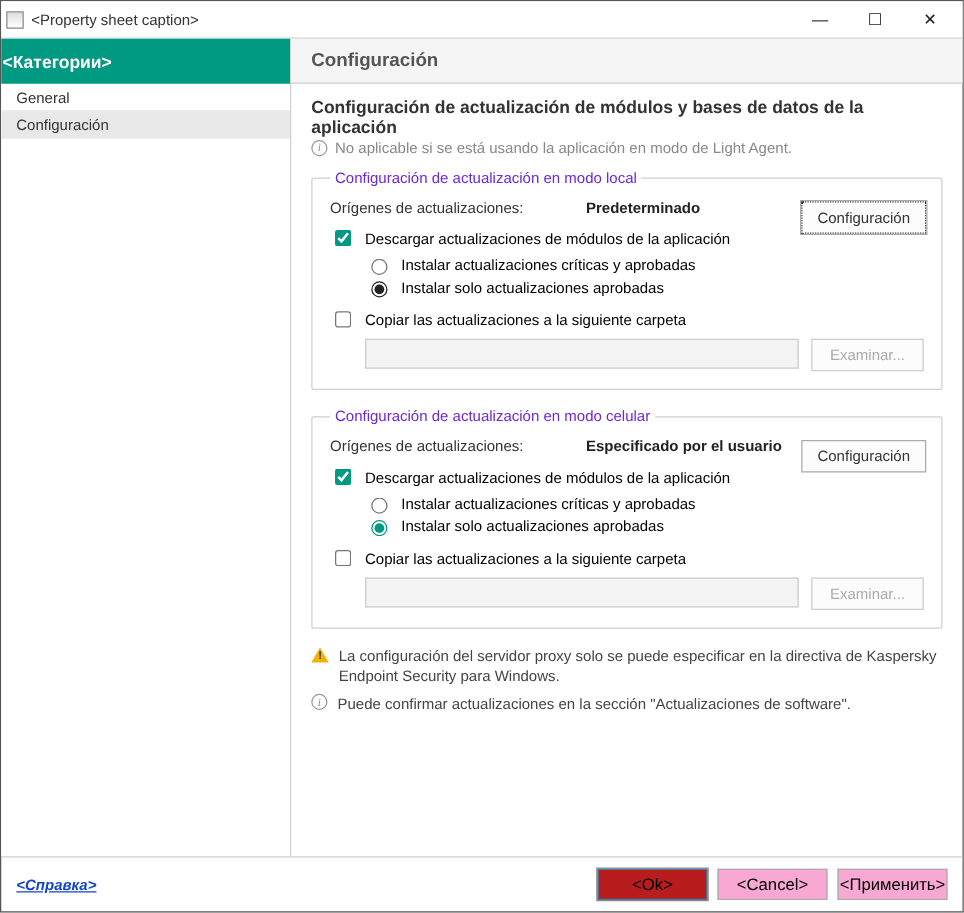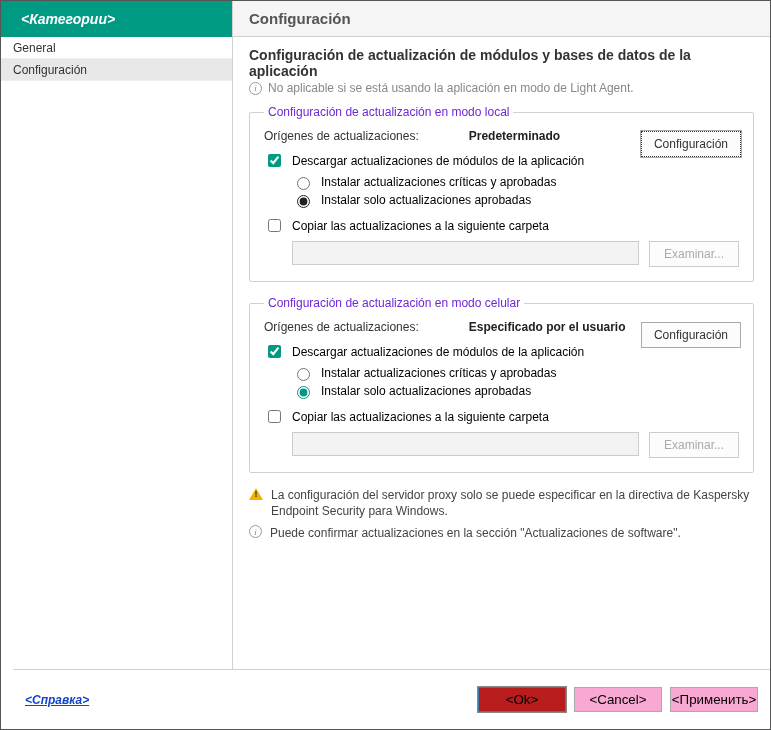--- a/index.html
+++ b/index.html
@@ -4,21 +4,21 @@
 <style>
   * { box-sizing: border-box; }
   body { margin: 0; font-family: "Segoe UI", Arial, sans-serif; font-size: 12px; background: #444; }
   .window { width: 771px; height: 730px; background: #fff; border: 1px solid #555; margin: 0; position: relative; display: flex; flex-direction: column; }
   .titlebar { height: 30px; background: #fff; border-bottom: 1px solid #d0d0d0; display: flex; align-items: center; padding: 0 4px; color: #333; }
   .titlebar-icon { width: 14px; height: 14px; border: 1px solid #888; margin-right: 6px; background: linear-gradient(#ddd,#fff); }
   .titlebar-text { flex: 1; font-size: 12px; }
   .winbtn { width: 44px; height: 28px; display: flex; align-items: center; justify-content: center; color: #222; font-size: 13px; font-family: sans-serif; }
   .body { flex: 1; display: flex; min-height: 0; }
   .sidebar { width: 232px; background: #fff; border-right: 1px solid #d0d0d0; display: flex; flex-direction: column; }
-  .sidebar-header { height: 36px; background: #009982; color: #fff; font-weight: bold; font-style: italic; font-size: 14px; display: flex; align-items: center; padding: 0 20px; }
+  .sidebar-header { height: 36px; background: #009982; color: #fff; font-weight: bold; font-size: 14px; display: flex; align-items: center; padding: 0 1px; }
   .sidebar-item { height: 22px; display: flex; align-items: center; padding: 0 12px; color: #333; border-bottom: 1px solid #eee; }
   .sidebar-item.sel { background: #e8e8e8; }
   .main { flex: 1; display: flex; flex-direction: column; min-width: 0; }
   .main-header { height: 36px; background: #f5f5f5; color: #555; font-weight: bold; font-size: 15px; display: flex; align-items: center; padding: 0 16px; border-bottom: 1px solid #d0d0d0; }
   .content { flex: 1; padding: 10px 16px 0 16px; overflow: auto; }
   .heading { font-weight: bold; font-size: 14px; color: #333; margin-bottom: 2px; }
   .infoline { display: flex; align-items: center; gap: 6px; color: #888; margin-bottom: 10px; }
   .info-icon { width: 13px; height: 13px; border: 1px solid #999; border-radius: 50%; display: inline-flex; align-items: center; justify-content: center; font-size: 9px; color: #888; font-style: italic; font-family: Georgia, serif; }
   fieldset.grp { border: 1px solid #d0d0d0; border-radius: 2px; padding: 10px 14px 14px 14px; margin: 0 0 14px 0; position: relative; }
   fieldset.grp > legend { padding: 0 4px; color: #6d28d9; font-size: 12px; }
@@ -36,32 +36,39 @@
   .radio { width: 13px; height: 13px; accent-color: #009982; }
   .radio.k { accent-color: #222; }
   .pathbox { display: flex; gap: 10px; margin: 6px 0 0 28px; }
   .pathbox input[type=text] { flex: 1; height: 24px; border: 1px solid #ccc; background: #f3f3f3; padding: 0 6px; }
   .pathbox input[type=text]:disabled { color: #aaa; }
   .notes { margin-top: 2px; }
   .note { display: flex; gap: 8px; margin-bottom: 6px; color: #444; }
   .warn-icon { width: 0; height: 0; border-left: 7px solid transparent; border-right: 7px solid transparent; border-bottom: 12px solid #f2b200; position: relative; margin-top: 1px; flex-shrink: 0; }
   .warn-icon::after { content: "!"; position: absolute; top: 1px; left: -2px; width: 4px; font-size: 9px; font-weight: bold; color: #333; text-align: center; }
   .note .text { flex: 1; line-height: 1.35; }
-  .footer { height: 60px; border-top: 1px solid #d0d0d0; display: flex; align-items: center; padding: 0 12px; gap: 8px; margin-left: 12px; }
+  .footer { height: 44px; border-top: 1px solid #d0d0d0; display: flex; align-items: center; padding: 0 12px; gap: 8px; }
   .helplink { color: #1245c7; font-style: italic; font-weight: bold; text-decoration: underline; font-size: 12px; }
   .spacer { flex: 1; }
   .ok-btn { border: 1px solid #3a7da8; outline: 1px solid #888; background: #b91c1c; min-width: 88px; padding: 4px 0; }
   .btn2 { border: 1px solid #aaa; background: #f9a8d4; min-width: 88px; padding: 4px 0; text-align:center; }
   input[type=checkbox] { accent-color: #009982; }
 </style>
 </head>
 <body>
 
 <div class="window">
 
+  <div class="titlebar">
+    <div class="titlebar-icon"></div>
+    <div class="titlebar-text">&lt;Property sheet caption&gt;</div>
+    <div class="winbtn">—</div>
+    <div class="winbtn">☐</div>
+    <div class="winbtn">✕</div>
+  </div>
 
   <div class="body">
     <div class="sidebar">
       <div class="sidebar-header">&lt;Категории&gt;</div>
       <div class="sidebar-item">
           <span>General</span>
         </div>
       <div class="sidebar-item sel">
           <span>Configuración</span>
         </div>

